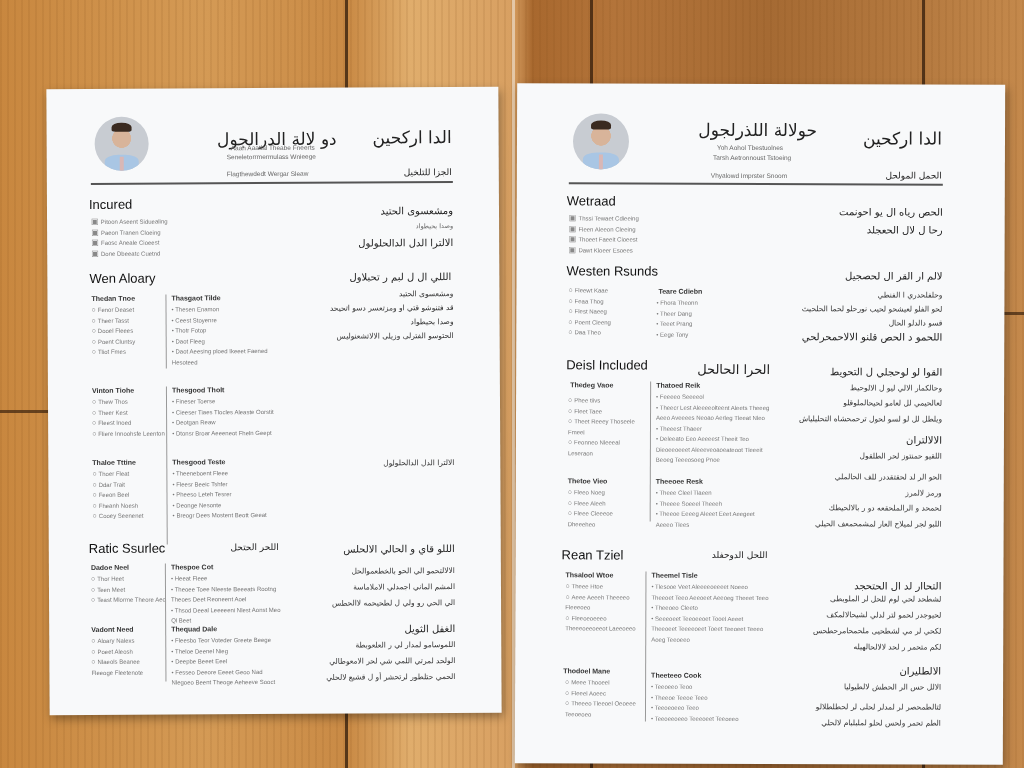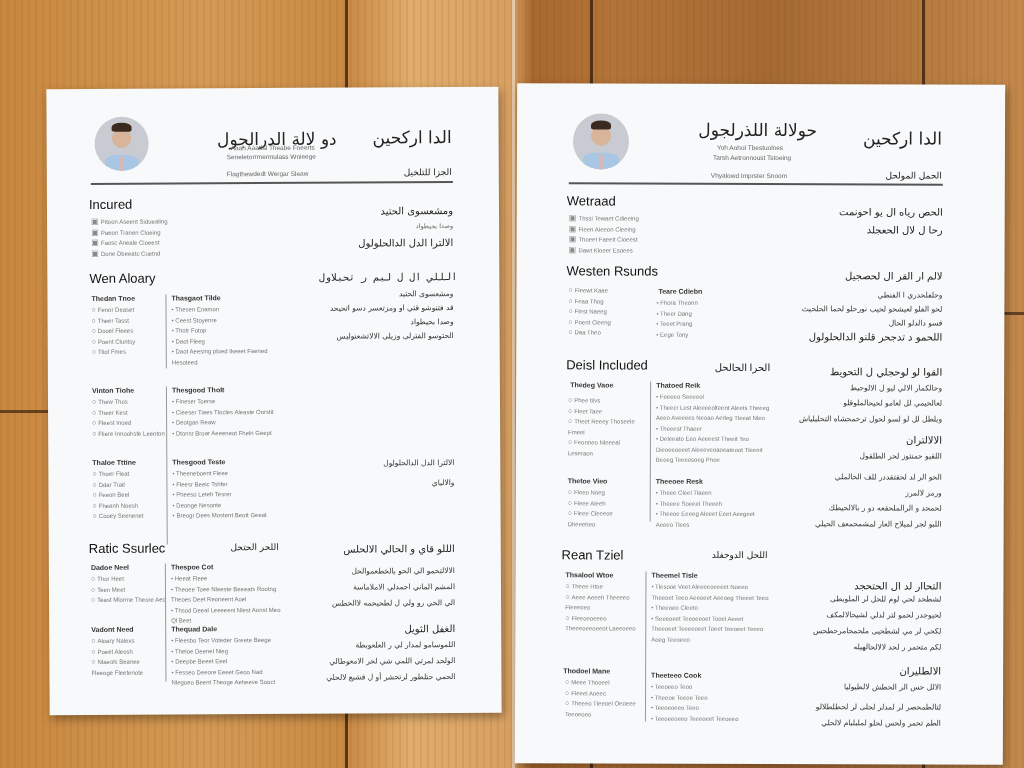--- a/index.html
+++ b/index.html
@@ -63,21 +63,21 @@
     <div class="sq">Pitoon Aseent Siduealing</div>
     <div class="sq">Paeon Tranen Cloeing</div>
     <div class="sq">Faosc Aneale Cioeest</div>
     <div class="sq">Done Dbeeatc Cuetnd</div>
   </div>
   <div class="abs ar arh" style="left:260px;top:118px;width:146px;">ومشعسوى الحتيد</div>
   <div class="abs ar small" style="left:260px;top:135px;width:146px;">وصدا بحيطواد</div>
   <div class="abs ar arh" style="left:260px;top:150px;width:146px;">الالترا الدل الدالحلولول</div>
 
   <div class="abs sec" style="left:42px;top:182px;">Wen Aloary</div>
-  <div class="abs ar arh" style="left:254px;top:184px;width:156px;font-family:Liberation Mono, monospace;">الللي ال ل لبم ر تحبلاول</div>
+  <div class="abs ar arh" style="left:248px;top:184px;width:156px;">الللي ال ل لبم ر تحبلاول</div>
 
   <div class="abs colhead" style="left:44px;top:206px;">Thedan Tnoe</div>
   <div class="abs tiny list" style="left:44px;top:216px;">
     <div class="bullet">Fenor Deaset</div>
     <div class="bullet">Theer Tasst</div>
     <div class="bullet">Dooel Fleees</div>
     <div class="bullet">Poent Cluntsy</div>
     <div class="bullet">Tliot Fmes</div>
   </div>
   <div class="vline" style="left:118px;top:206px;height:74px;"></div>
@@ -123,21 +123,20 @@
   <div class="abs colhead" style="left:124px;top:370px;">Thesgood Teste</div>
   <div class="abs tiny list" style="left:124px;top:380px;width:112px;">
     <div class="dot">Theeneboent Fleee</div>
     <div class="dot">Fleesr Beeic Tshfer</div>
     <div class="dot">Pheeso Leteh Tesrer</div>
     <div class="dot">Deonge Nesonte</div>
     <div class="dot" style="white-space:normal;">Breogr Dees Mostent Beott Geeat</div>
   </div>
   <div class="abs ar arl" style="left:250px;top:366px;width:156px;line-height:20px;">
     <div>الالترا الدل الدالحلولول</div>
-    <div>والالباي</div>
   </div>
 
   <div class="abs sec" style="left:40px;top:452px;">Ratic Ssurlec</div>
   <div class="abs ar" style="left:160px;top:454px;width:70px;font-size:9px;">اللحر الحتحل</div>
   <div class="abs ar arh" style="left:250px;top:456px;width:156px;">الللو قاي و الحالي الالحلس</div>
 
   <div class="abs colhead" style="left:42px;top:475px;">Dadoe Neel</div>
   <div class="abs tiny list" style="left:42px;top:485px;">
     <div class="bullet">Thor Heet</div>
     <div class="bullet">Teen Meet</div>
@@ -211,25 +210,25 @@
   <div class="abs tiny list" style="left:140px;top:214px;">
     <div class="dot">Fhora Theonn</div>
     <div class="dot">Theer Dang</div>
     <div class="dot">Teeet Prang</div>
     <div class="dot">Eege Tony</div>
   </div>
   <div class="abs ar arl" style="left:260px;top:204px;width:166px;">
     <div>وحلفلحدري ا الفنطي</div>
     <div>لحو الفلو لعيشحو لحيب نورحلو لحما الحلحيث</div>
     <div>قسو دالدلو الحال</div>
-    <div class="arh">اللحمو د تدجحر قلنو الدالحلولول</div>
+    <div class="arh">اللحمو د الحص قلنو الالاحمحرلحي</div>
   </div>
 
   <div class="abs sec" style="left:50px;top:274px;">Deisl Included</div>
-  <div class="abs ar" style="left:180px;top:278px;width:74px;font-size:10px;font-family:Liberation Serif, serif;">الحرا الحالحل</div>
+  <div class="abs ar" style="left:180px;top:278px;width:74px;font-size:13px;">الحرا الحالحل</div>
 
   <div class="abs colhead" style="left:54px;top:298px;">Thedeg Vaoe</div>
   <div class="abs tiny list" style="left:52px;top:312px;">
     <div class="bullet">Phee tiivs</div>
     <div class="bullet">Fleet Taee</div>
     <div class="bullet" style="white-space:normal;width:70px;">Theet Reeey Thoseele Fmeel</div>
     <div class="bullet" style="white-space:normal;width:70px;">Feonneo Nleeeal Leseraon</div>
   </div>
   <div class="vline" style="left:134px;top:298px;height:140px;"></div>
   <div class="abs colhead" style="left:140px;top:298px;">Thatoed Reik</div>

